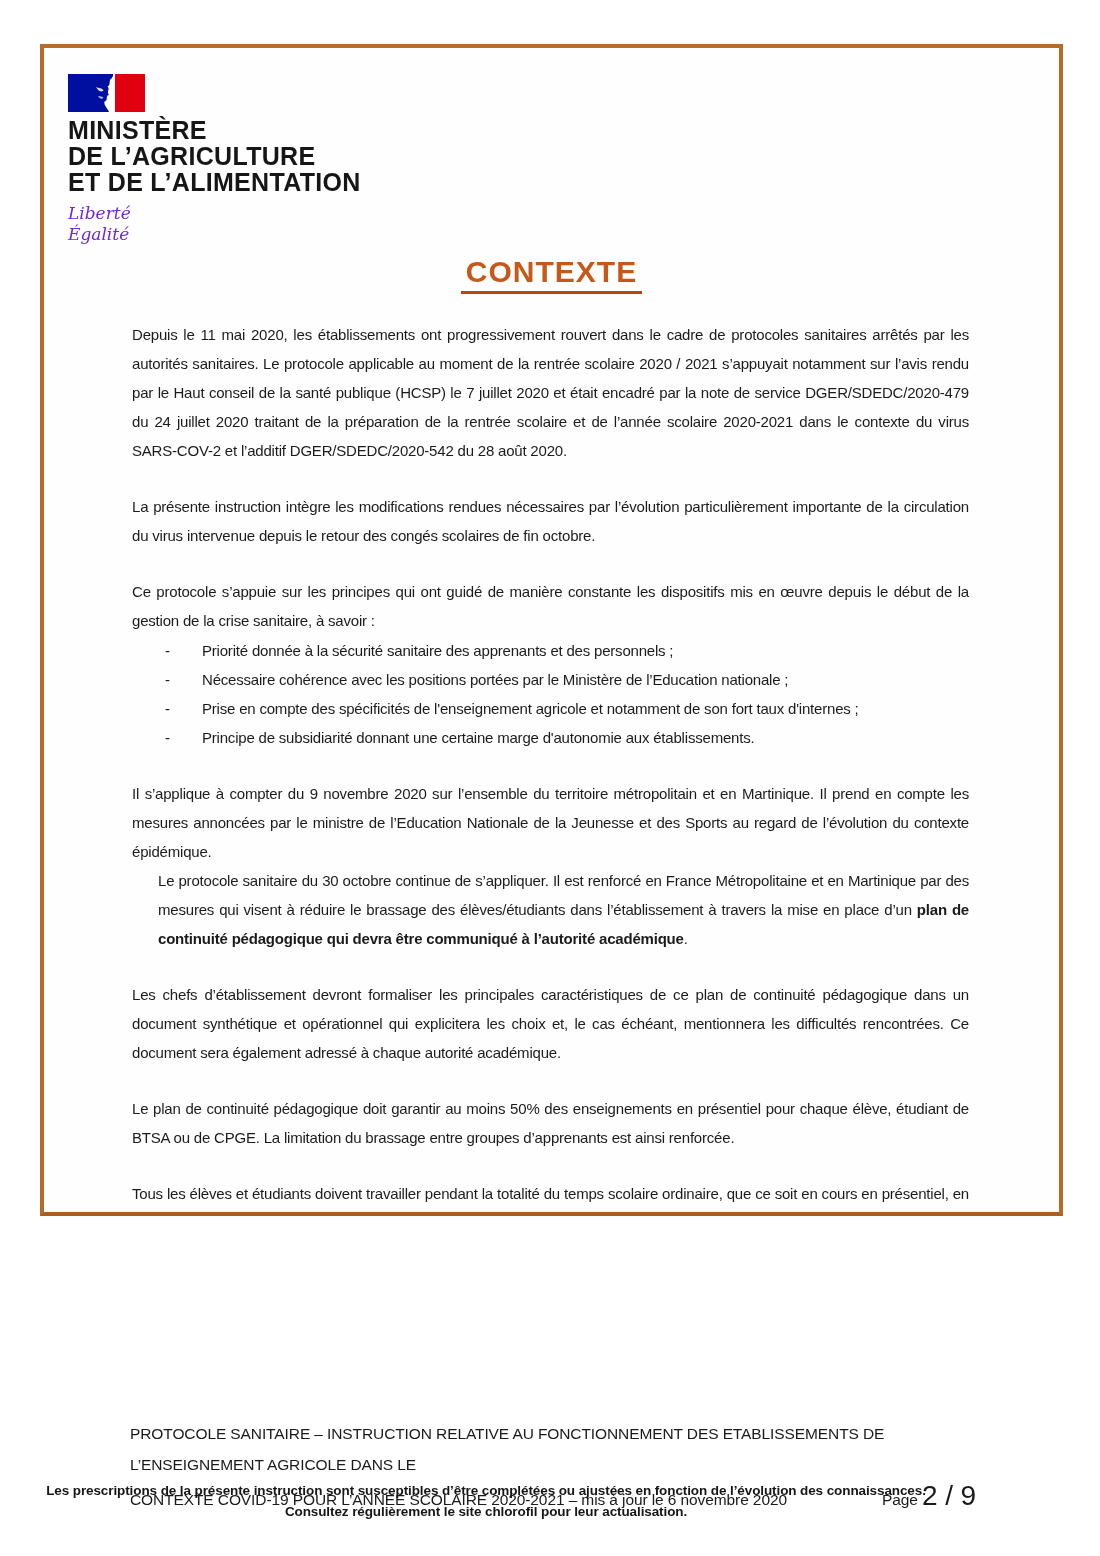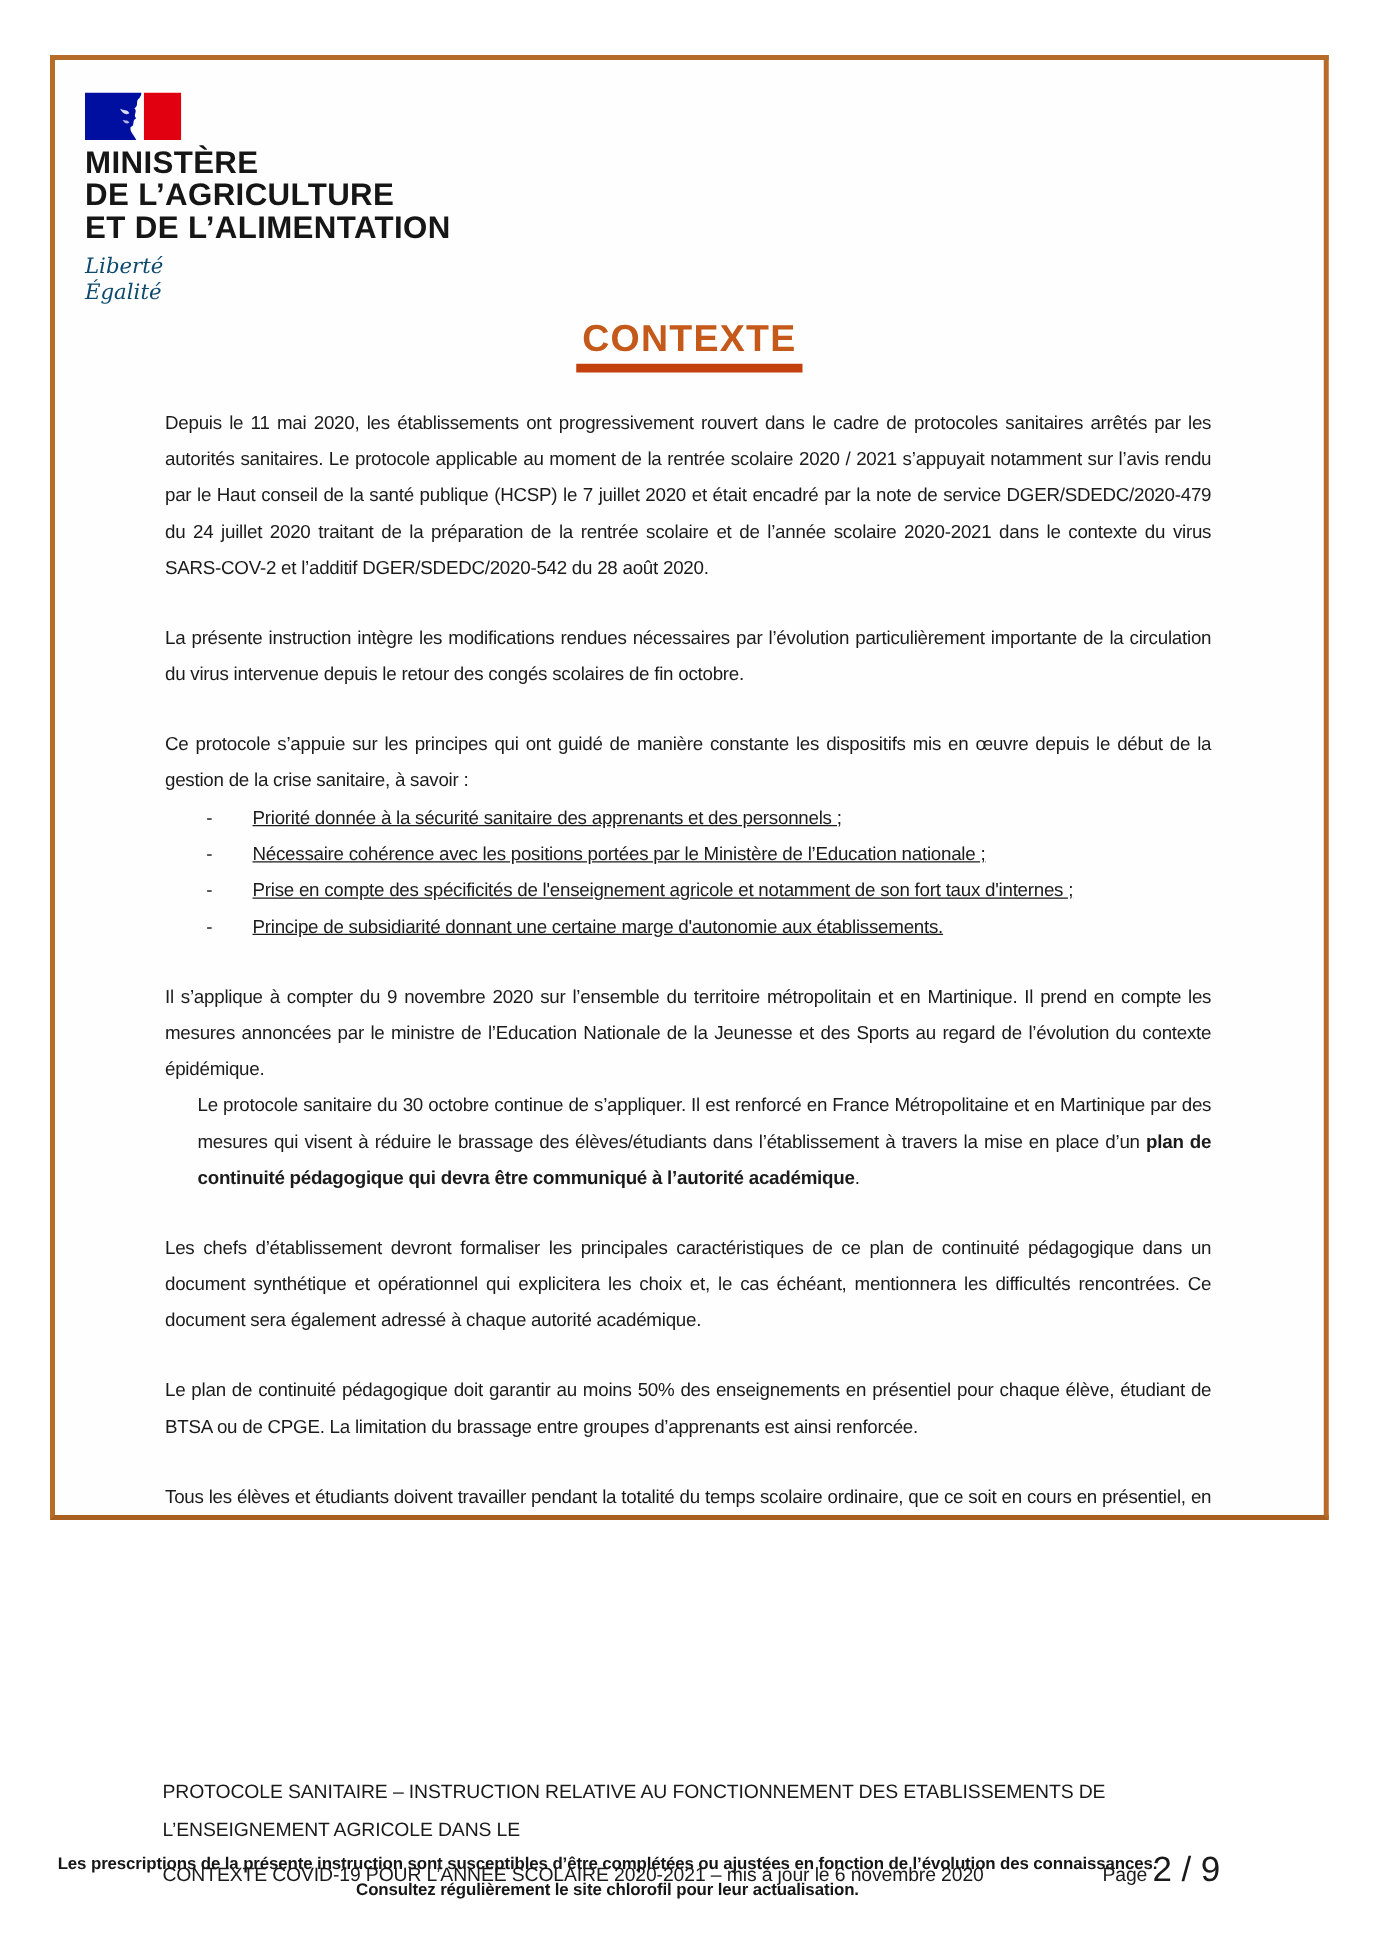--- a/index.html
+++ b/index.html
@@ -16,44 +16,44 @@
     width:1023px; height:1172px;
     border:4px solid #b76b28;
     border-bottom-color:#a85f20;
     background:#fffefe;
     overflow:hidden;
   }
   
   .logo { margin:26px 0 0 24px; }
   .flag { width:77px; height:38px; display:block; }
   .ministry { margin-top:5px; font-weight:bold; font-size:25px; line-height:26px; letter-spacing:0.3px; color:#161616; }
-  .motto { margin-top:8px; font-family:"DejaVu Serif", serif; font-style:italic; font-size:17px; line-height:21px; color:#0c4a6e; }
+  .motto { margin-top:8px; font-family:"DejaVu Serif", serif; font-style:italic; font-size:17px; line-height:21px; color:#6d28d9; }
   
   .title-wrap { text-align:center; margin-top:10px; }
   .doc-title {
     display:inline-block;
     font-size:30px; font-weight:bold; letter-spacing:1px;
     color:#c4591a;
-    border-bottom:7px solid #c2410c;
+    border-bottom:3px solid #c2410c;
     padding:0 5px 2px 5px;
   }
   
   .content {
     margin-top:26px;
     padding:0 90px 0 88px;
     font-size:15px; line-height:29px;
     letter-spacing:-0.2px;
     text-align:justify;
     color:#1b1b1b;
   }
   .para { margin-top:27px; }
   .para.tight { margin-top:0;margin-left:26px; }
   .para:first-child { margin-top:0; }
   .dash-list { list-style:none; margin-top:1px; }
-  .dash-list li { position:relative; padding-left:70px; text-align:justify;text-decoration:underline; }
+  .dash-list li { position:relative; padding-left:70px; text-align:justify; }
   .dash-list li::before { content:"-"; position:absolute; left:33px; }
   strong { font-weight:bold; }
   
   .footer {
     position:absolute; left:130px; top:1418px; width:846px;
     font-size:15.5px; line-height:31px; color:#1a1a1a; letter-spacing:-0.1px;
   }
   .footer-row2 { display:flex; justify-content:space-between; align-items:flex-end; }
   .page-num { white-space:nowrap; }
   .page-num .num { font-size:28px; }

